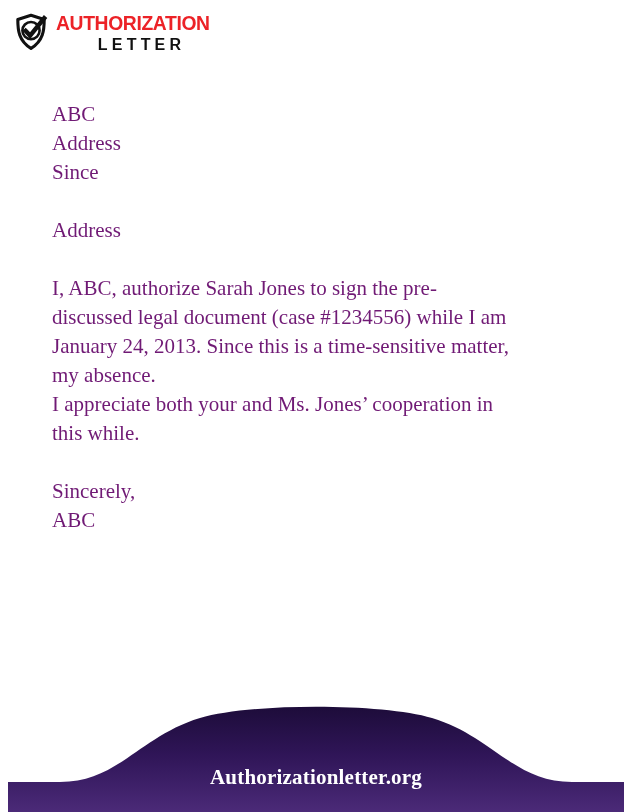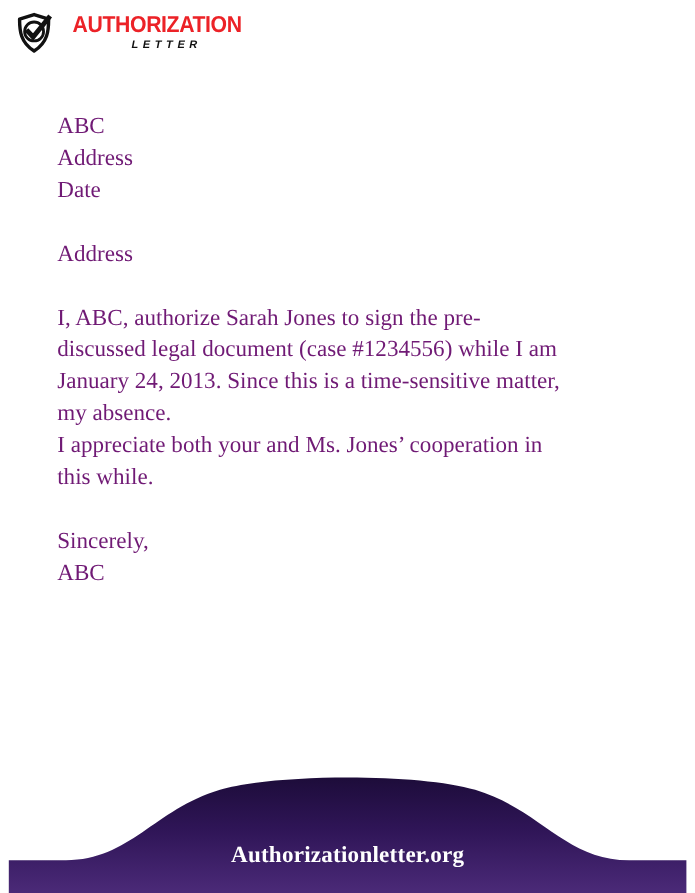--- a/index.html
+++ b/index.html
@@ -14,22 +14,22 @@
     overflow: hidden;
     position: relative;
   }
 
   
   .logo-block {
     position: absolute;
     left: 14px;
     top: 10px;
     display: flex;
-    align-items: flex-start;
-    gap: 16px;
+    align-items: center;
+    gap: 6px;
   }
   .logo-mark {
     width: 36px;
     height: 40px;
     display: block;
     flex: 0 0 auto;
   }
   .logo-words {
     display: flex;
     flex-direction: column;
@@ -43,27 +43,26 @@
     font-size: 21px;
     letter-spacing: -0.4px;
     color: #ec2227;
     transform: scaleX(0.92);
     transform-origin: left center;
     white-space: nowrap;
   }
   .logo-sub {
     font-family: "Liberation Sans", "DejaVu Sans", sans-serif;
     font-weight: bold;
-    font-size: 10px;
+    font-size: 16px;
     letter-spacing: 4.2px;
     color: #111111;
     margin-top: 4px;
     margin-right: -4px;
     white-space: nowrap;
-    font-style: italic;
   }
 
   
   .letter {
     position: absolute;
     left: 52px;
     top: 100px;
     width: 540px;
     color: #701a75;
     font-size: 21px;
@@ -121,21 +120,21 @@
     <span class="logo-title">AUTHORIZATION</span>
     <span class="logo-sub">LETTER</span>
   </span>
 </div>
 
 <div class="letter">
 
   <div>
     <p>ABC</p>
     <p>Address</p>
-    <p>Date</p>
+    <p>Since</p>
   </div>
 
   <div class="spacer"></div>
 
   <div>
     <p>Address</p>
   </div>
 
   <div class="spacer"></div>
 

